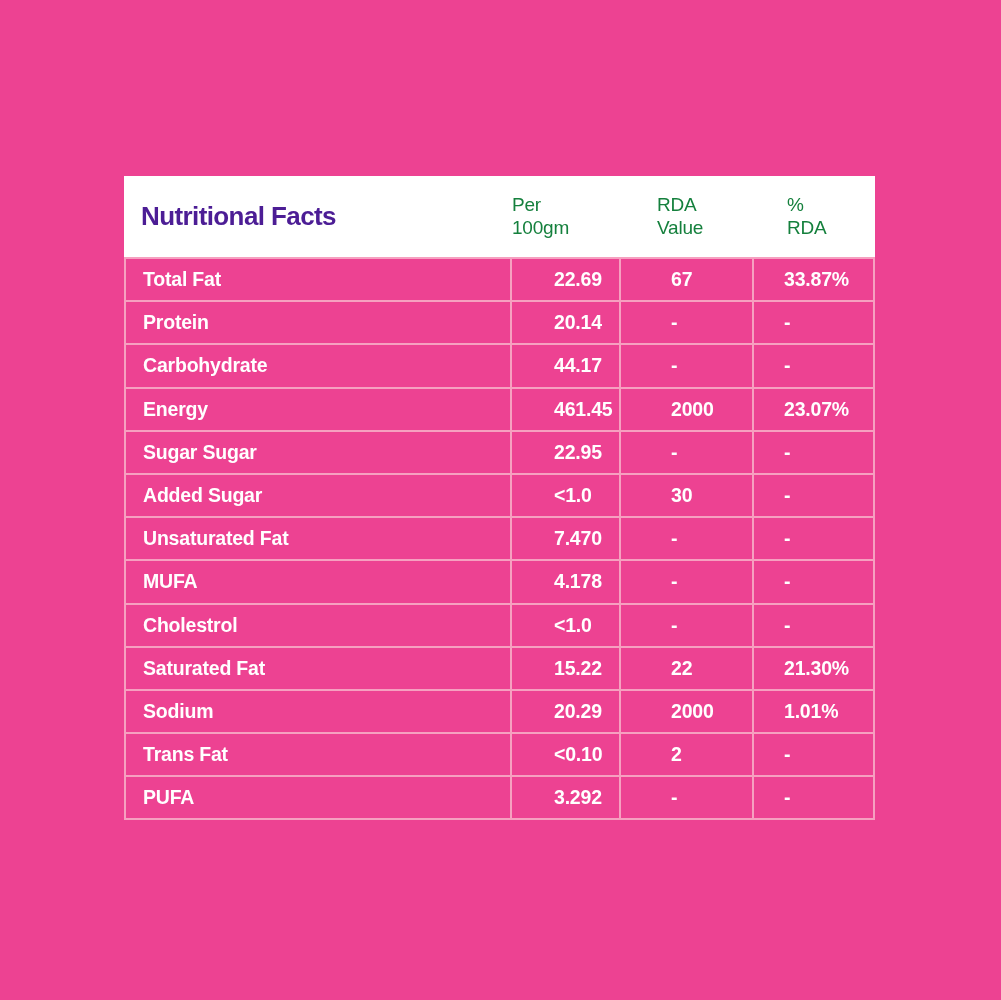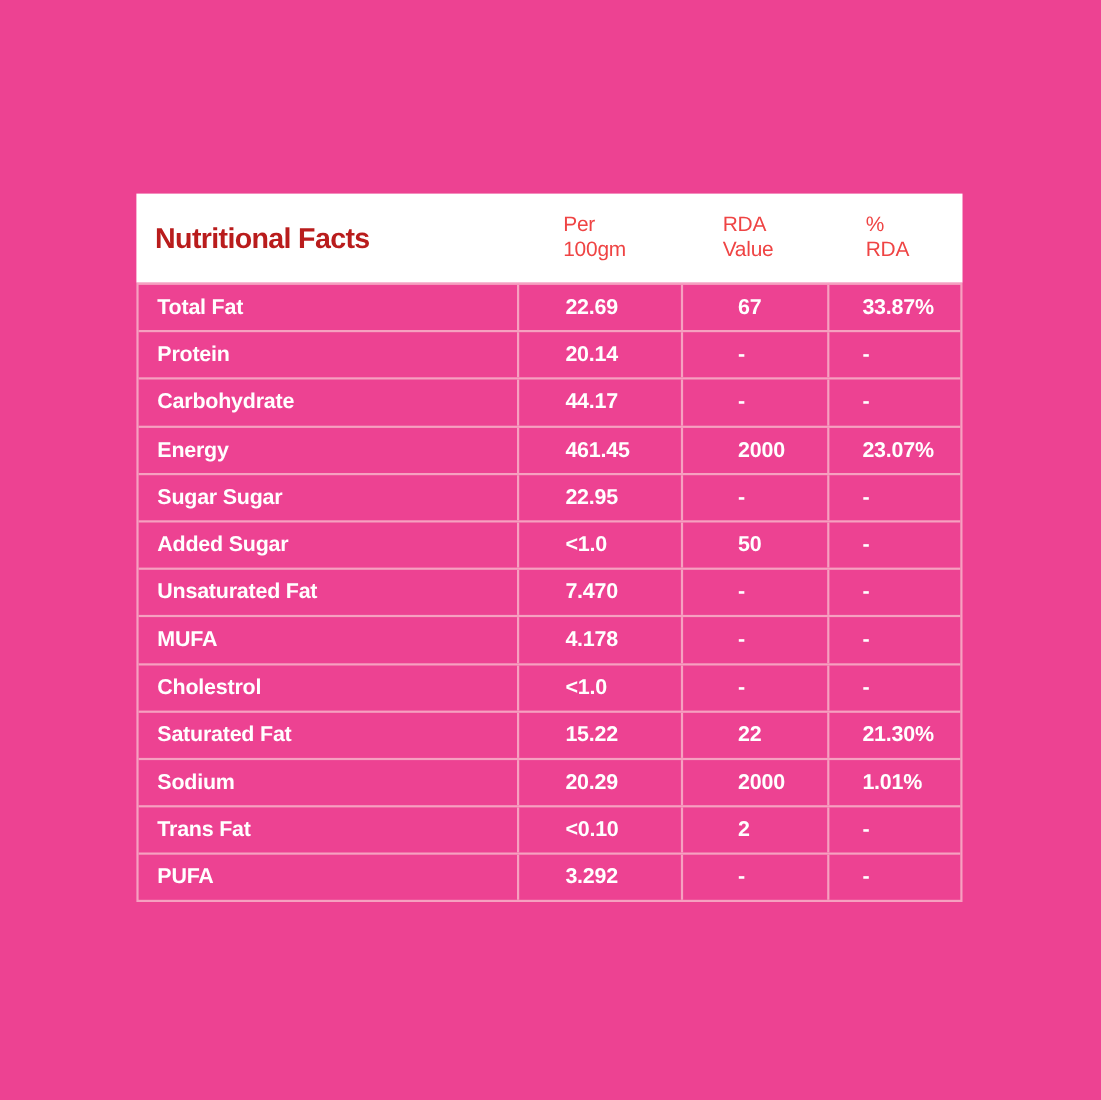--- a/index.html
+++ b/index.html
@@ -20,28 +20,28 @@
   .table-header {
     background: #ffffff;
     height: 81px;
     display: grid;
     grid-template-columns: 344px 149px 133px 1fr;
     align-items: center;
   }
   .table-title {
     font-size: 26px;
     font-weight: bold;
-    color: #b91c1c;
+    color: #4c1d95;
     letter-spacing: -0.6px;
     padding-left: 17px;
   }
   .colhead {
     font-size: 19px;
     font-weight: 500;
-    color: #ef4444;
+    color: #15803d;
     line-height: 1.18;
     white-space: pre-line;
     letter-spacing: -0.2px;
   }
   .colhead.c2 { padding-left: 44px; }
   .colhead.c3 { padding-left: 40px; }
   .colhead.c4 { padding-left: 37px; }
   .table-body {
     border: 2px solid #f6a0c0;
   }
@@ -55,21 +55,21 @@
   .cell {
     color: #ffffff;
     font-weight: bold;
     font-size: 19.5px;
     letter-spacing: -0.2px;
     display: flex;
     align-items: center;
   }
   .cell.label { padding-left: 17px; }
   .cell.v { border-left: 2px solid #f6a0c0; }
-  .cell.v2 { padding-left: 42px; }
+  .cell.v2 { padding-left: 42px; margin-left: 40px; }
   .cell.v3 { padding-left: 50px; }
   .cell.v4 { padding-left: 30px; }
 </style>
 </head>
 <body style="background: rgb(237, 66, 146);">
 
 <div class="nutrition-table">
   <div class="table-header" style="background: rgb(255, 255, 255);">
     <div class="table-title">Nutritional Facts</div>
     <div class="colhead c2">Per
@@ -111,21 +111,21 @@
   <div class="row">
     <div class="cell label">Sugar Sugar</div>
     <div class="cell v v2">22.95</div>
     <div class="cell v v3">-</div>
     <div class="cell v v4">-</div>
   </div>
 
   <div class="row">
     <div class="cell label">Added Sugar</div>
     <div class="cell v v2">&lt;1.0</div>
-    <div class="cell v v3">50</div>
+    <div class="cell v v3">30</div>
     <div class="cell v v4">-</div>
   </div>
 
   <div class="row">
     <div class="cell label">Unsaturated Fat</div>
     <div class="cell v v2">7.470</div>
     <div class="cell v v3">-</div>
     <div class="cell v v4">-</div>
   </div>
 

